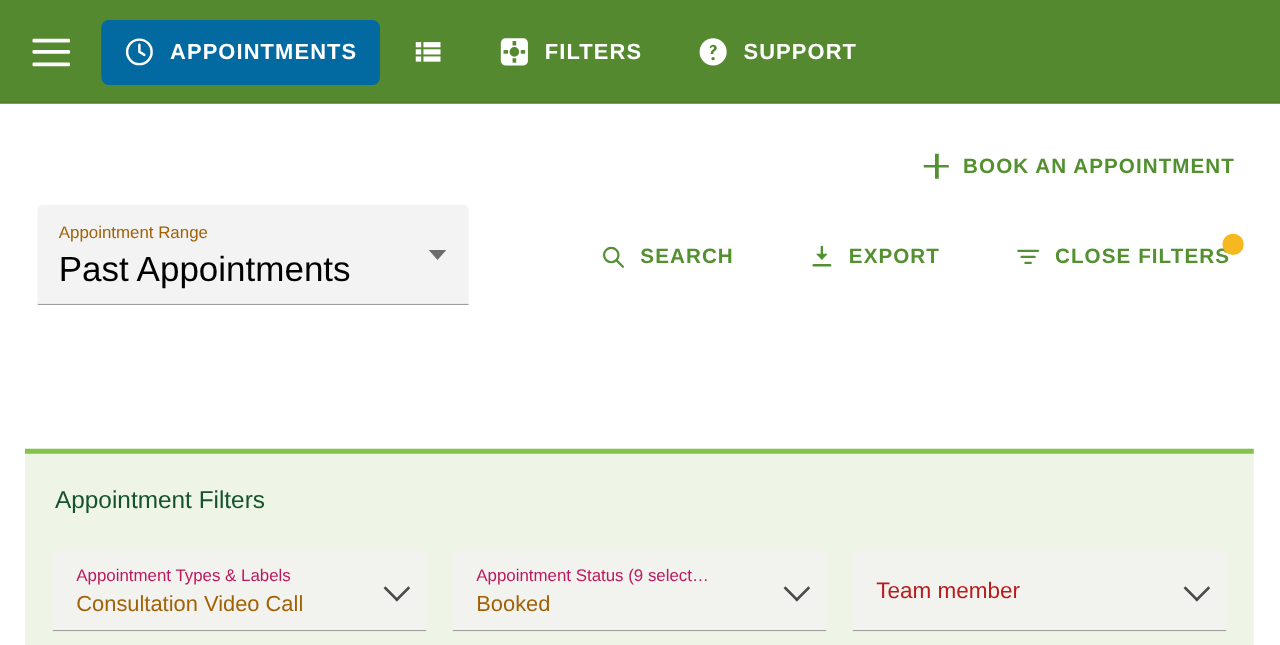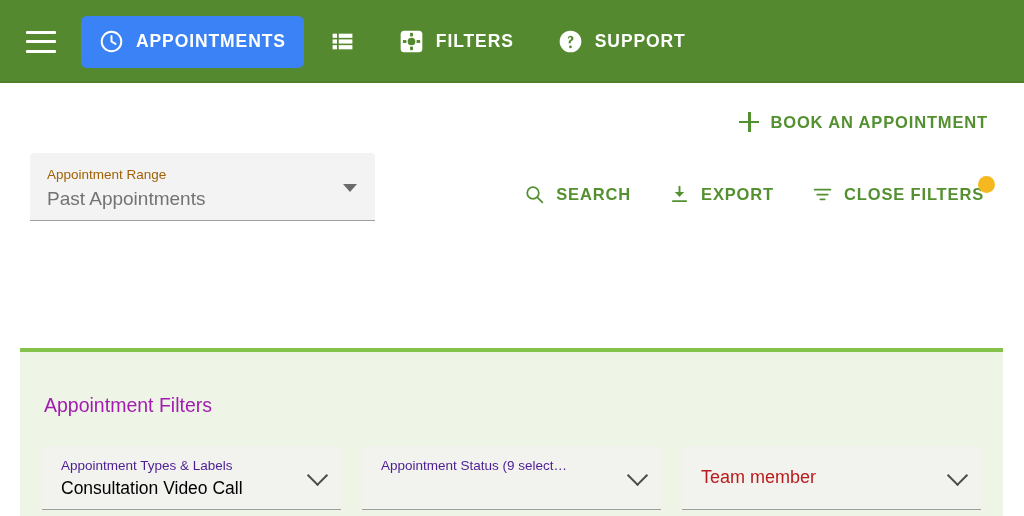--- a/index.html
+++ b/index.html
@@ -57,21 +57,21 @@
     gap: 12px;
     height: 52px;
     padding: 0 18px;
     border-radius: 6px;
     cursor: pointer;
     box-sizing: border-box;
     flex: none;
     margin-right: 8px;
   }
   .nav-item.active {
-    background: #3b82f6;
+    background: #0369a1;
   }
   .nav-label {
     color: #ffffff;
     font-size: 17.5px;
     font-weight: bold;
     letter-spacing: 0.9px;
     white-space: nowrap;
     line-height: 1;
   }
   .nav-icon {
@@ -85,20 +85,21 @@
   .content {
     position: relative;
     height: 433px;
     background: #ffffff;
   }
 
   .book-row {
     display: flex;
     justify-content: flex-end;
     padding: 24px 30px 0 0;
+    margin-top: 11px;
   }
   .text-btn {
     display: inline-flex;
     align-items: center;
     gap: 11px;
     cursor: pointer;
     background: none;
     border: none;
     padding: 5px 6px;
     font-family: inherit;
@@ -142,39 +143,39 @@
     position: relative;
     cursor: pointer;
   }
   .range-label {
     font-size: 13.5px;
     color: #a16207;
     line-height: 1.3;
     margin-bottom: 3px;
   }
   .range-value {
-    font-size: 19px;
-    color: #737373;
+    font-size: 28px;
+    color: #000000;
     line-height: 1.25;
   }
   .caret-down {
     position: absolute;
     right: 18px;
     top: 50%;
     margin-top: -3px;
     width: 0; height: 0;
     border-left: 7px solid transparent;
     border-right: 7px solid transparent;
     border-top: 8px solid #6b6b6b;
   }
 
   .actions {
     display: flex;
     align-items: center;
-    gap: 26px;
+    gap: 48px;
     margin-left: auto;
     padding-top: 26px;
   }
   .action-btn { position: relative; }
   .badge-dot {
     position: absolute;
     width: 17px;
     height: 17px;
     border-radius: 50%;
     background: #f5b81f;
@@ -189,53 +190,52 @@
     right: 21px;
     top: 265px;
     bottom: -20px;
     background: #eef4e6;
     border-top: 4px solid #85c24b;
     border-bottom: 3px solid #85c24b;
     box-sizing: border-box;
   }
   .panel-title {
     font-size: 19.5px;
-    color: #a21caf;
+    color: #14532d;
     padding: 28px 0 0 24px;
     line-height: 1;
-    margin-top: 16px;
   }
 
   .filters-row {
     display: flex;
     gap: 21px;
     padding: 30px 22px 0 22px;
   }
   .filter-select {
     flex: 1;
     background: #f2f3ef;
     border-bottom: 1.5px solid #9e9e9e;
     border-radius: 4px 4px 0 0;
     padding: 11px 15px 9px 19px;
     box-sizing: border-box;
     position: relative;
     cursor: pointer;
     min-height: 62px;
   }
   .filter-label {
     font-size: 13.5px;
-    color: #4c1d95;
+    color: #be185d;
     line-height: 1.3;
     margin-bottom: 3px;
     white-space: nowrap;
     overflow: hidden;
   }
   .filter-value {
     font-size: 17.5px;
-    color: #000000;
+    color: #a16207;
     line-height: 1.3;
     white-space: nowrap;
   }
   .filter-select.placeholder-only {
     display: flex;
     align-items: center;
   }
   .filter-select.placeholder-only .filter-value {
     font-size: 18px;
     color: #b91c1c;
@@ -365,20 +365,21 @@
     <div class="filters-row">
 
       <div class="filter-select">
         <div class="filter-label">Appointment Types &amp; Labels</div>
         <div class="filter-value">Consultation Video Call</div>
         <span class="chevron"></span>
       </div>
 
       <div class="filter-select">
         <div class="filter-label">Appointment Status (9 select…</div>
+        <div class="filter-value">Booked</div>
         <span class="chevron"></span>
       </div>
 
       <div class="filter-select placeholder-only">
         <div class="filter-value">Team member</div>
         <span class="chevron"></span>
       </div>
 
     </div>
 

